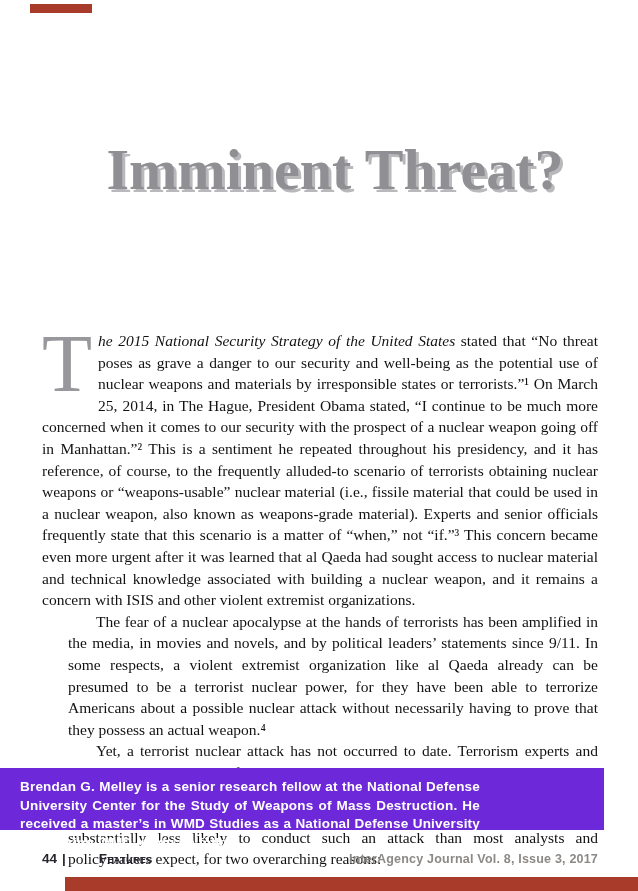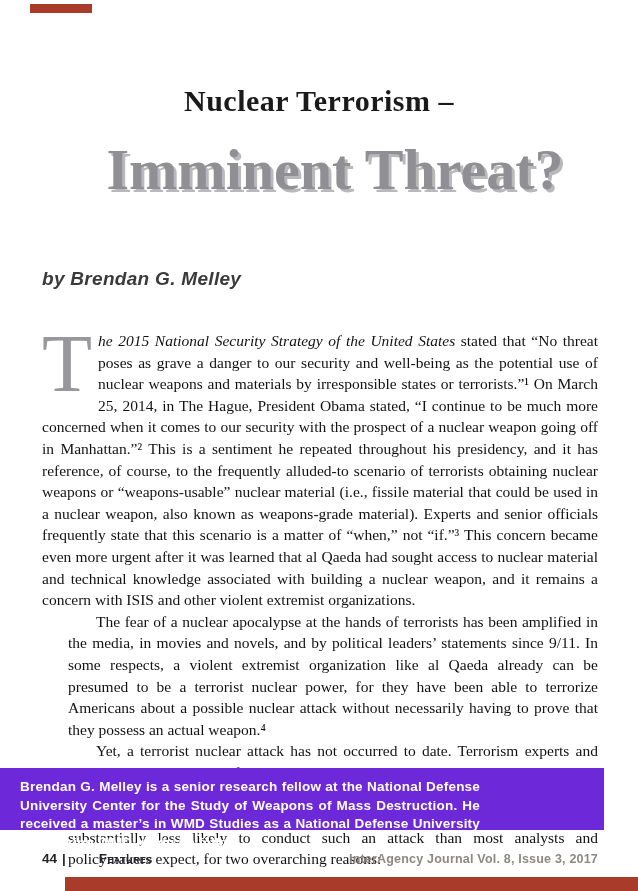--- a/index.html
+++ b/index.html
@@ -79,25 +79,23 @@
     letter-spacing:0.2px;
   }
 </style>
 </head>
 <body>
 
 <div class="page">
 
   <div class="edge-mark-top" style="background: rgb(169, 59, 42);"></div>
 
-  <h1 class="title-line1">Nuclear Terrorism –</h1>
 
   <h2 class="title-line2" style="color: rgb(143, 143, 148);">Imminent Threat?</h2>
 
-  <div class="byline">by Brendan G. Melley</div>
 
   <div class="body-text">
     <p>
       <span class="dropcap" style="color: rgb(152, 152, 156);">T</span><em>he 2015 National Security Strategy of the United States</em><span> stated that “No threat poses as grave a danger to our security and well-being as the potential use of nuclear weapons and materials by irresponsible states or terrorists.”¹ On March 25, 2014, in The Hague, President Obama stated, “I continue to be much more concerned when it comes to our security with the prospect of a nuclear weapon going off in Manhattan.”² This is a sentiment he repeated throughout his presidency, and it has reference, of course, to the frequently alluded-to scenario of terrorists obtaining nuclear weapons or “weapons-usable” nuclear material (i.e., fissile material that could be used in a nuclear weapon, also known as weapons-grade material). Experts and senior officials frequently state that this scenario is a matter of “when,” not “if.”³ This concern became even more urgent after it was learned that al Qaeda had sought access to nuclear material and technical knowledge associated with building a nuclear weapon, and it remains a concern with ISIS and other violent extremist organizations.</span>
     </p>
     <p class="indent">The fear of a nuclear apocalypse at the hands of terrorists has been amplified in the media, in movies and novels, and by political leaders’ statements since 9/11. In some respects, a violent extremist organization like al Qaeda already can be presumed to be a terrorist nuclear power, for they have been able to terrorize Americans about a possible nuclear attack without necessarily having to prove that they possess an actual weapon.⁴</p>
     <p class="indent">Yet, a terrorist nuclear attack has not occurred to date. Terrorism experts and analysts have debated this for years, and no consensus exists as to why the world has not seen terrorists succeed at perpetrating a nuclear attack. Despite the seeming inevitability of a terrorist attack with a nuclear weapon, terrorists may be substantially less likely to conduct such an attack than most analysts and policymakers expect, for two overarching reasons:</p>
   </div>
 
   <div class="bio-box" style="background: #6d28d9;">

